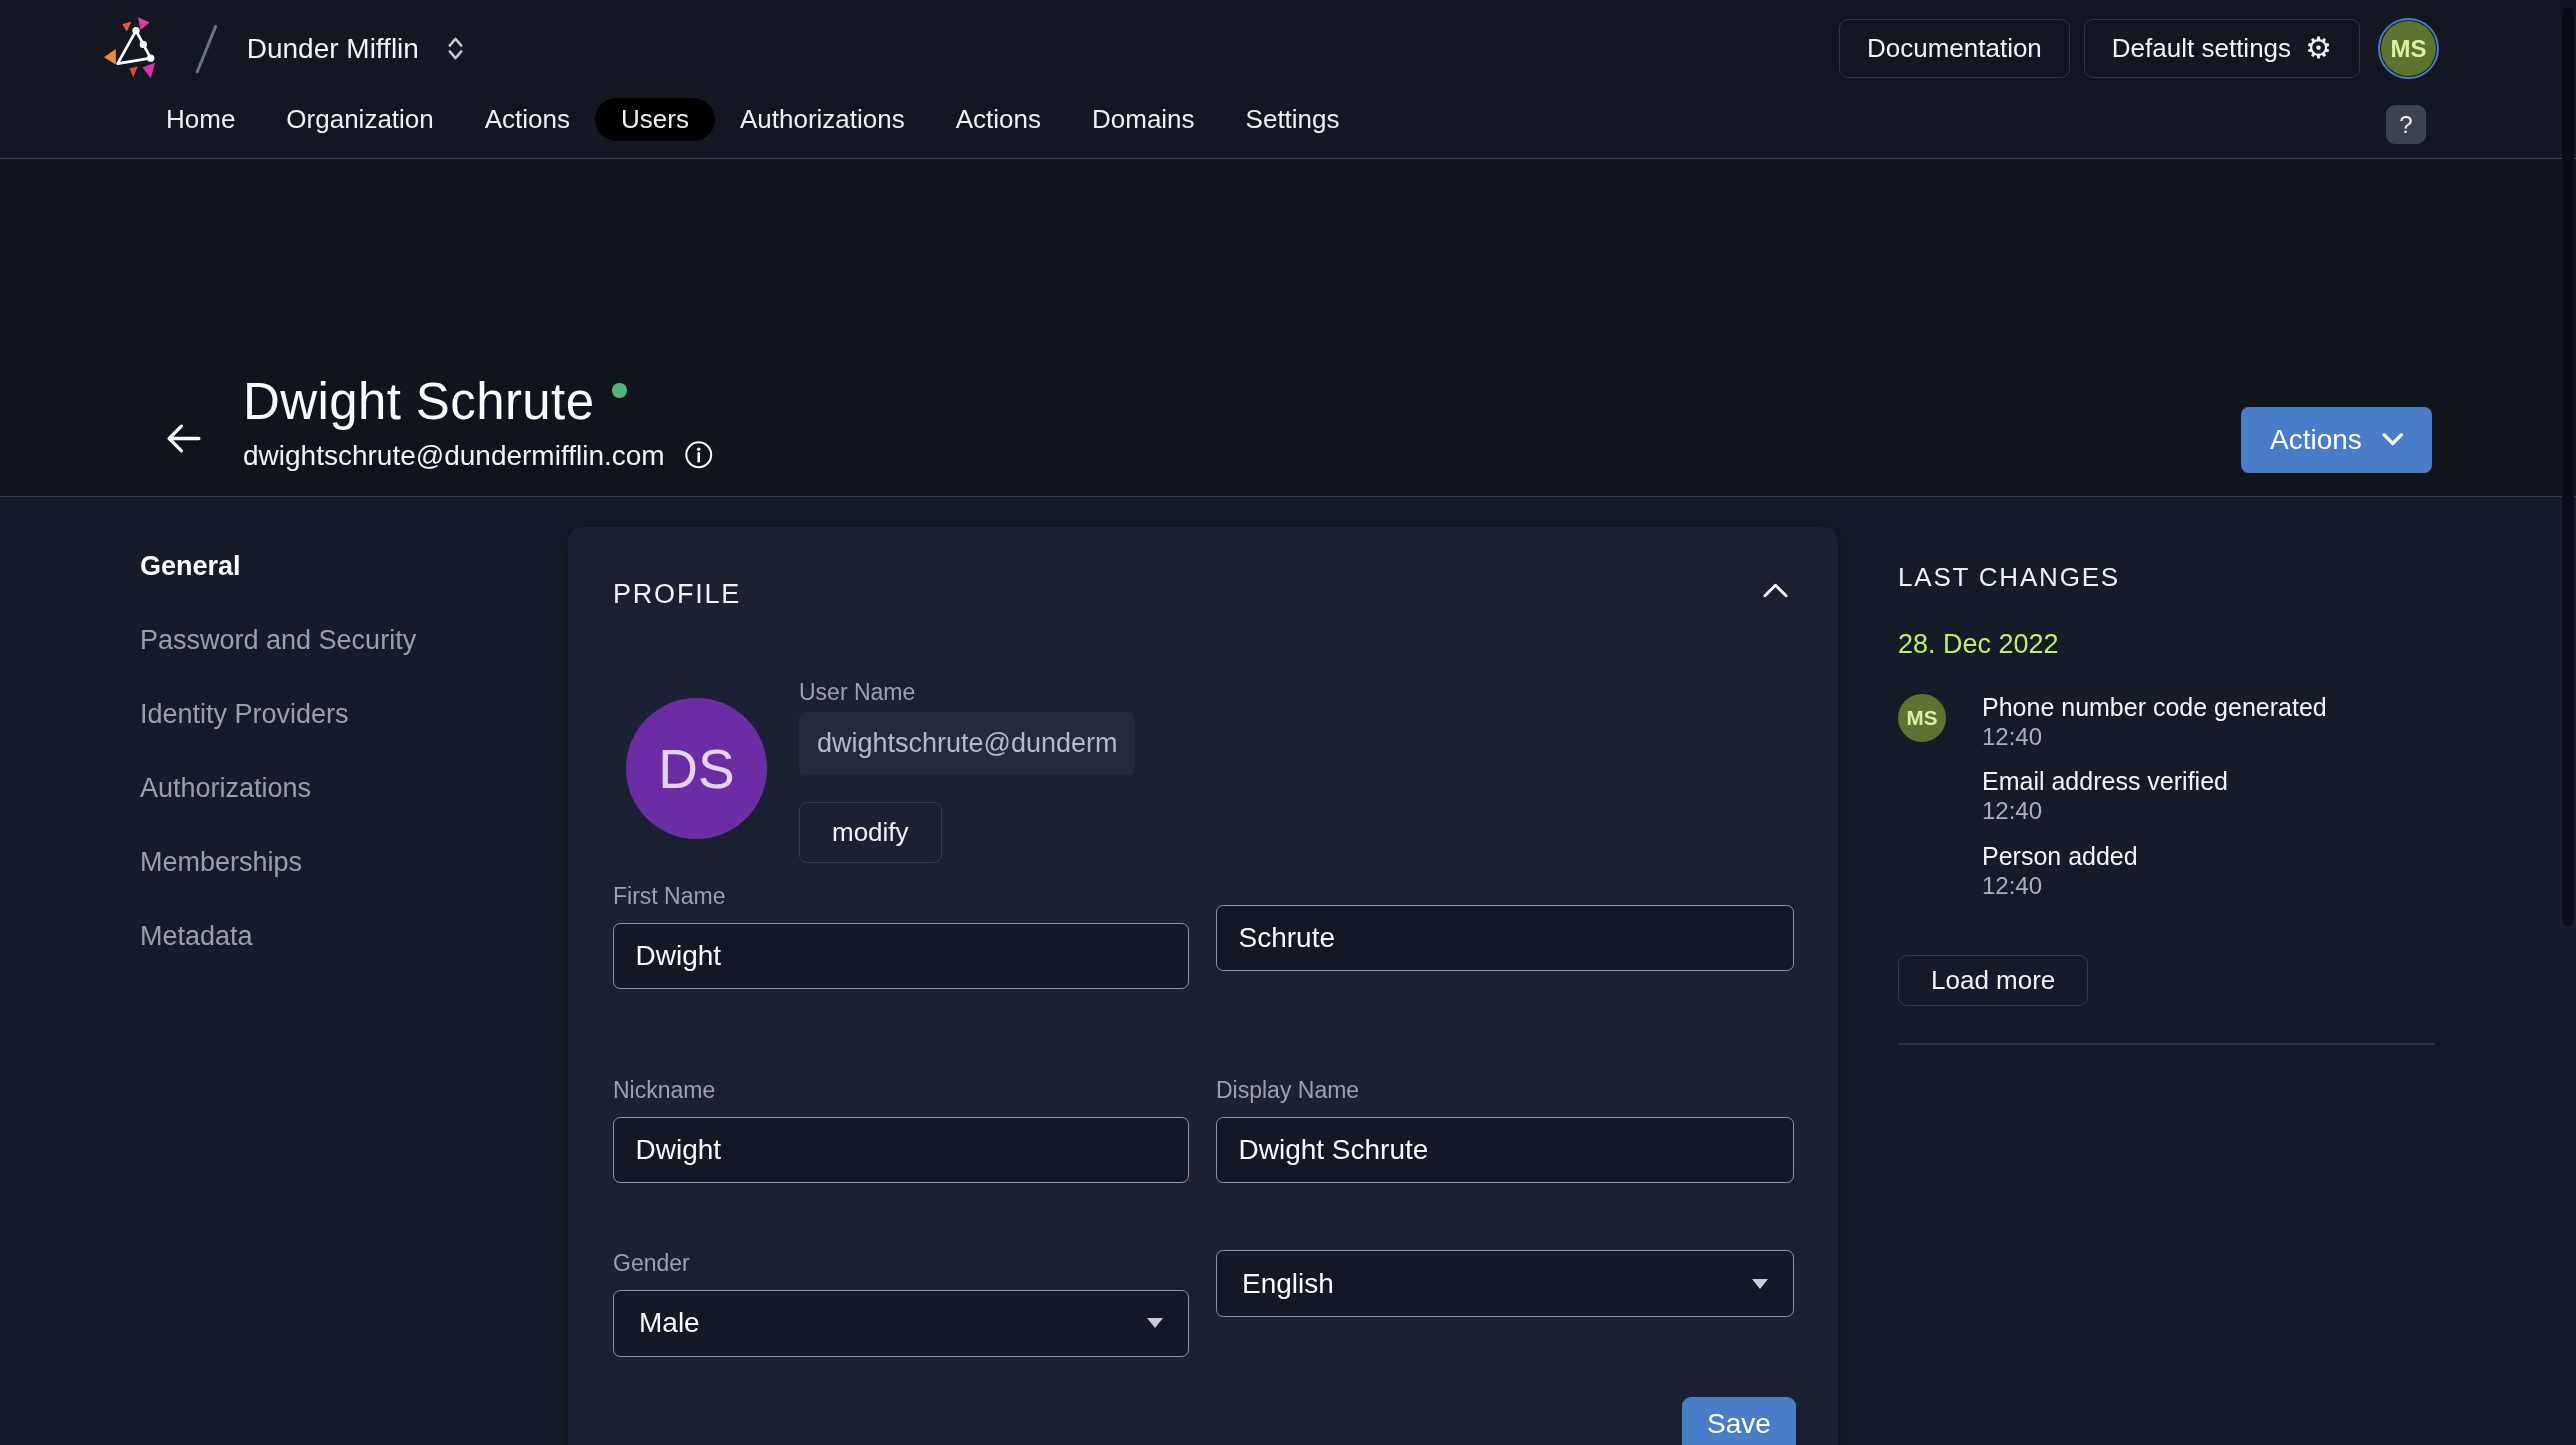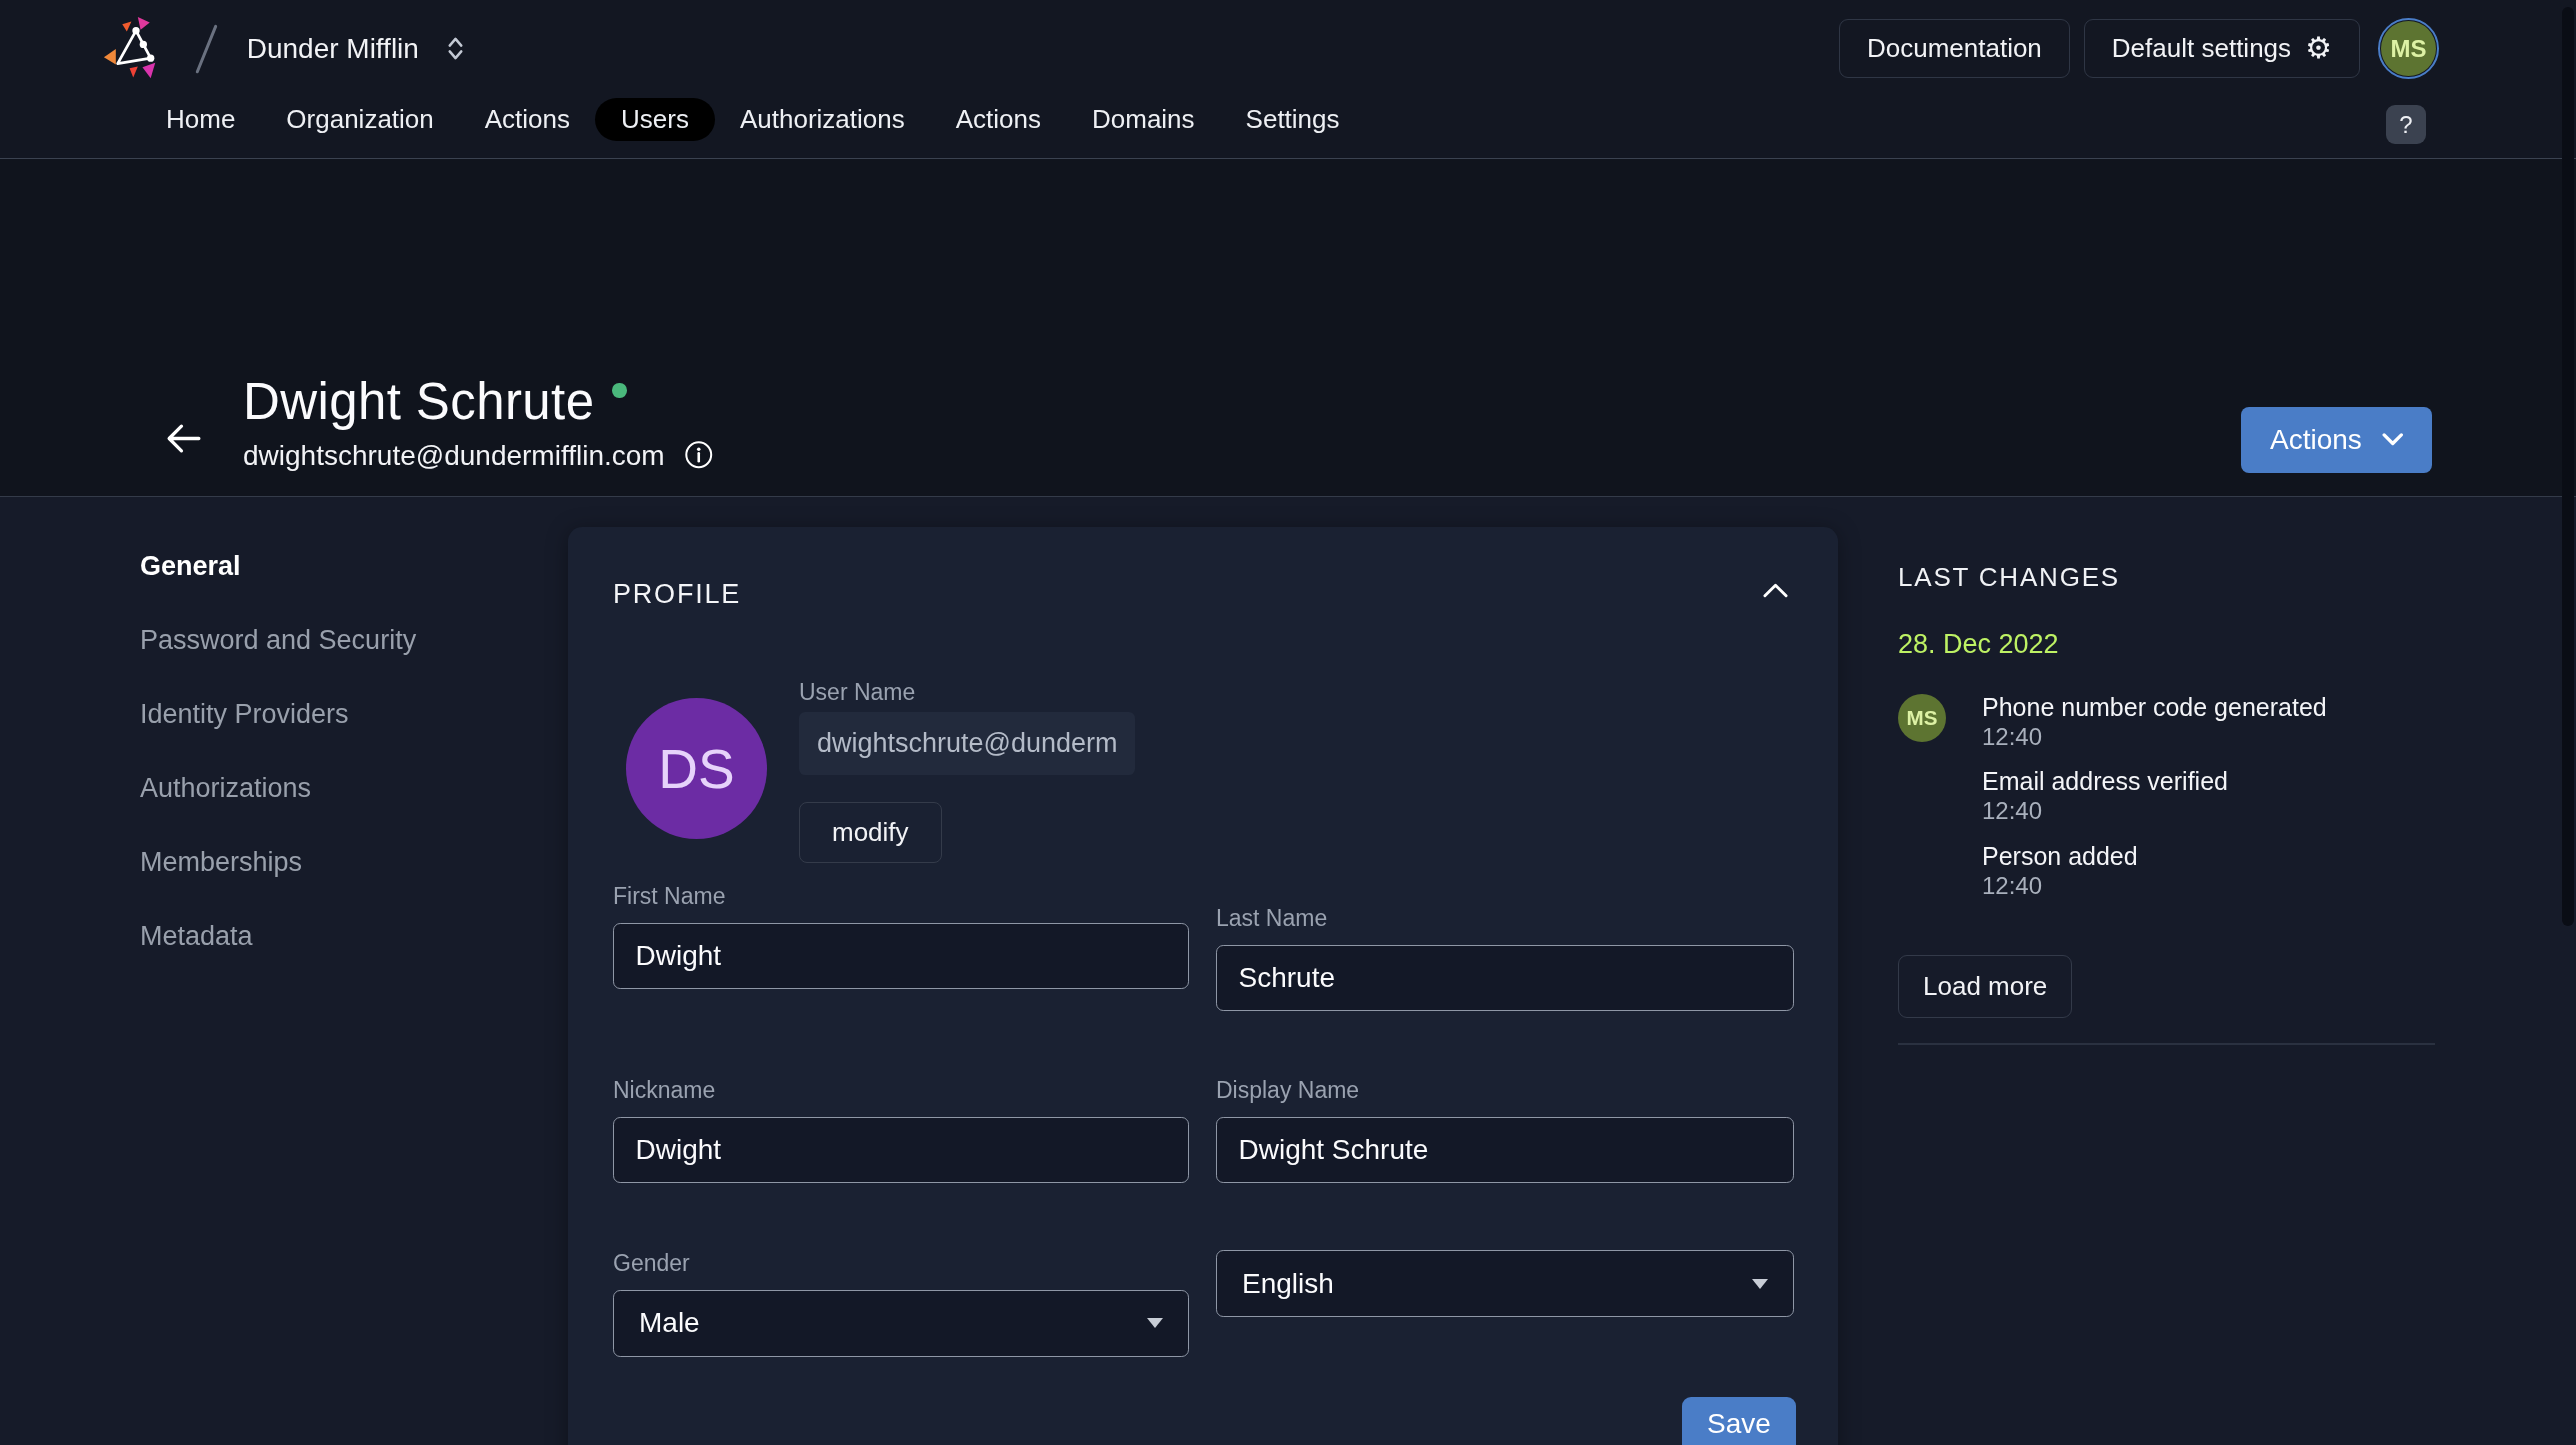--- a/index.html
+++ b/index.html
@@ -106,21 +106,21 @@
   .changes-title{position:absolute;left:0;top:65px;font-size:26px;font-weight:500;letter-spacing:1.8px;color:#f0f2f5;}
   .changes-date{position:absolute;left:0;top:132px;font-size:27px;color:#bef264;}
   .avatar-ms{
     position:absolute;left:0;top:197px;width:48px;height:48px;border-radius:50%;background:#5d7431;color:#ddf1a4;
     display:flex;align-items:center;justify-content:center;font-size:20.6px;font-weight:700;
   }
   .event-list{position:absolute;left:84px;top:195px;display:flex;flex-direction:column;gap:14.3px;}
   .event-title{font-size:25px;color:#f4f5f8;line-height:30px;}
   .event-time{font-size:24px;color:#a9b0bc;line-height:30px;}
   .load-more{
-    position:absolute;left:0;top:458px;height:63px;padding:0 24px;background:transparent;
+    position:absolute;left:0;top:458px;height:51px;padding:0 32px;background:transparent;
     border:1.8px solid #333a49;border-radius:9px;font-family:"Liberation Sans", sans-serif;
     font-size:26px;color:#f2f3f6;cursor:pointer;
   }
   .changes-divider{position:absolute;left:0;top:546px;width:537px;height:1.8px;background:#2a3140;}
   
   .scroll-thumb{position:absolute;right:1.8px;top:7.2px;width:12.5px;height:919px;background:#0a0d15;border-radius:7.2px;z-index:50;}
 </style>
 </head>
 <body>
 
@@ -241,21 +241,20 @@
     <div class="avatar-ds">DS</div>
     <div class="field-label uname-label">User Name</div>
     <input class="uname-input" readonly="" value="dwightschrute@dundermifflin.com" style="">
     <button class="modify-btn">modify</button>
 
     <div class="fld" style="left:45px;top:356px;width:576px;">
       <span class="field-label">First Name</span>
       <input class="text-input" value="Dwight" style="">
     </div>
     <div class="fld" style="left:648px;top:378px;width:578px;">
-      <span class="field-label">Last Name</span>
       <input class="text-input" value="Schrute" style="">
     </div>
     <div class="fld" style="left:45px;top:550px;width:576px;">
       <span class="field-label">Nickname</span>
       <input class="text-input" value="Dwight" style="">
     </div>
     <div class="fld" style="left:648px;top:550px;width:578px;">
       <span class="field-label">Display Name</span>
       <input class="text-input" value="Dwight Schrute" style="">
     </div>

